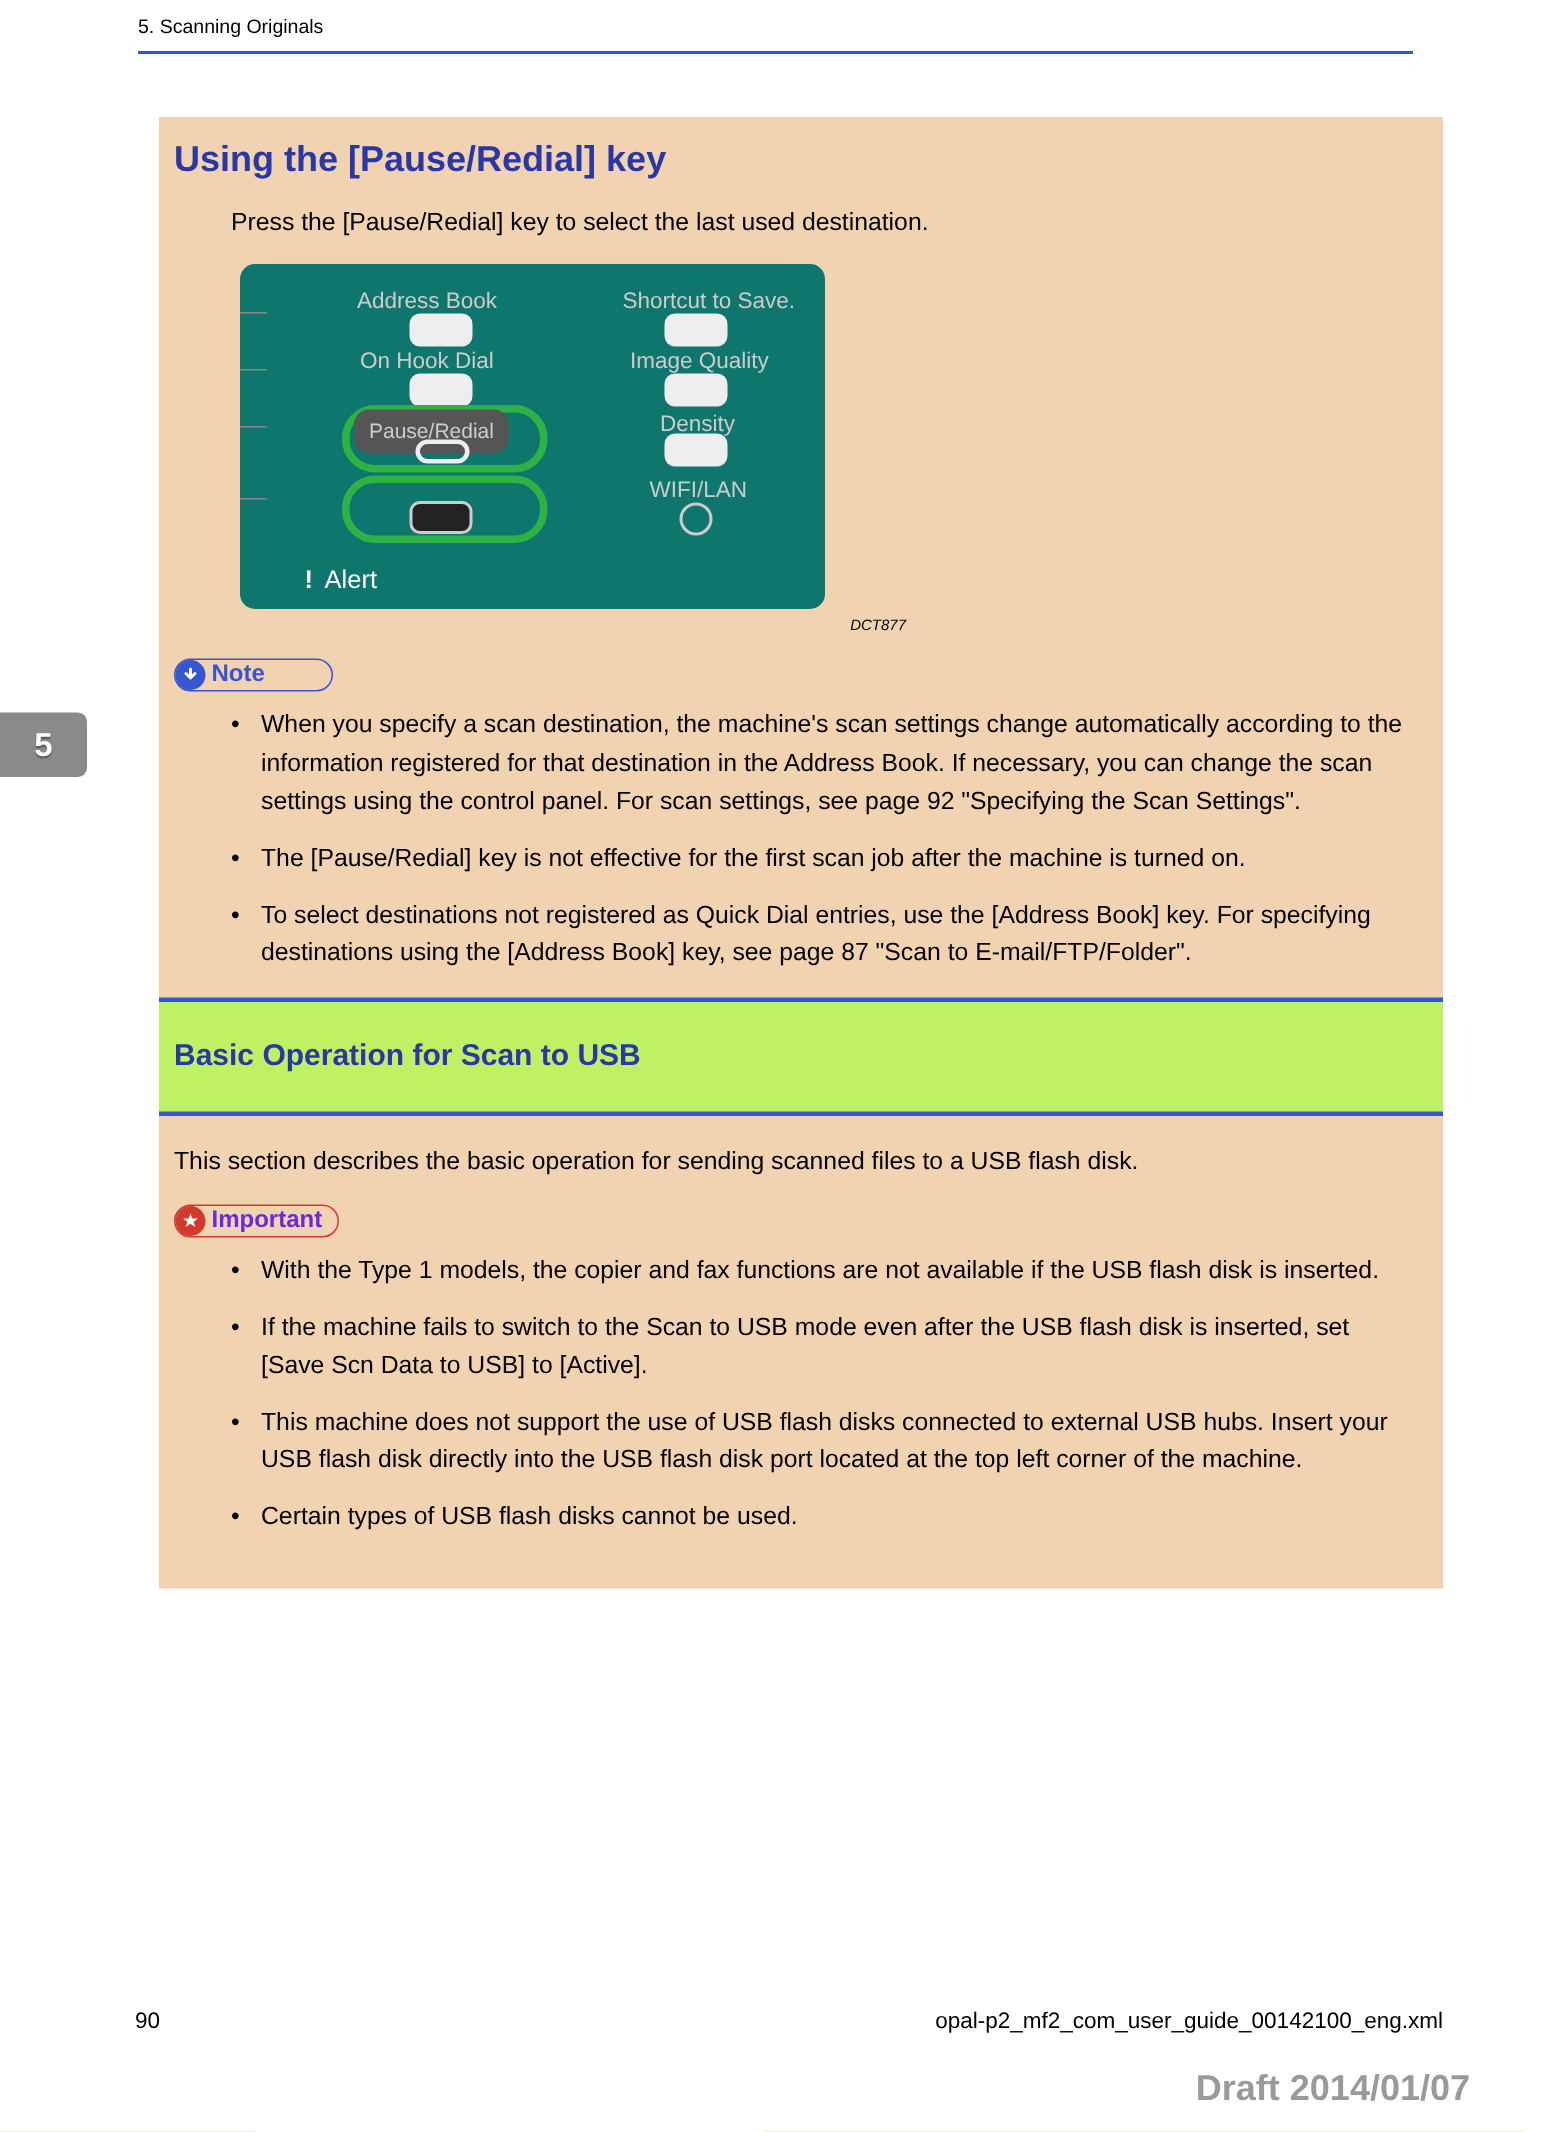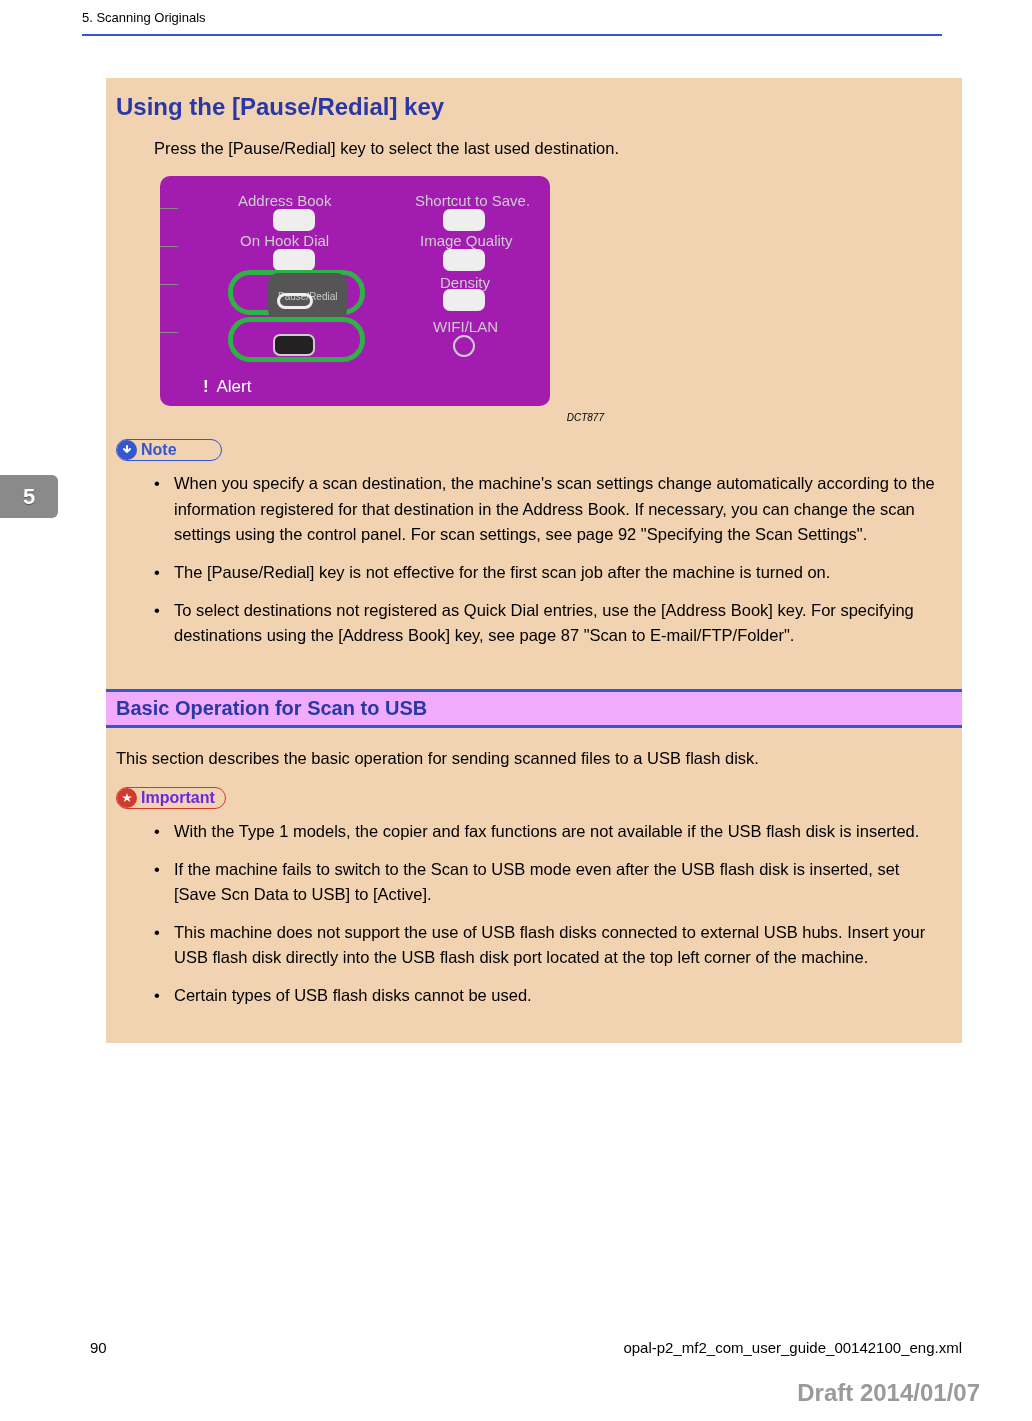--- a/index.html
+++ b/index.html
@@ -9,21 +9,21 @@
       line-height: 1.55;
       color: #000;
       width: 1032px;
       height: 1421px;
       position: relative;
       background: #fff;
     }
     .page-header {
       position: absolute;
       top: 8px;
-      left: 82px;
+      left: 92px;
       right: 90px;
       font-size: 13px;
       padding-bottom: 6px;
       border-bottom: 2px solid #3456d1;
     }
     .tab-5 {
       position: absolute;
       left: 0;
       top: 475px;
       width: 58px;
@@ -53,21 +53,21 @@
       padding: 10px 10px 7px 10px;
     }
     .body-text {
       padding: 4px 16px 8px 48px;
       font-weight: 300;
     }
     .panel-illustration {
       margin: 6px 0 2px 54px;
       width: 390px;
       height: 230px;
-      background: #a21caf;
+      background: #0f766e;
       border-radius: 10px;
       position: relative;
       color: #ddd;
       font-family: Arial, sans-serif;
     }
     .panel-label {
       position: absolute;
       font-size: 15px;
       color: #ccc;
       white-space: nowrap;
@@ -179,26 +179,25 @@
       position: absolute;
       left: 0;
       top: 0;
     }
     ul.doc-list.bold > li {
       font-weight: 500;
     }
     .section-heading {
       border-top: 3px solid #3456d1;
       border-bottom: 3px solid #3456d1;
-      background: #f0abfc;
-      padding: 1px 10px;
+      background: #bef264;
+      padding: 21px 10px;
       color: #2938a6;
       font-weight: bold;
       font-size: 20px;
-      margin-top: 24px;
     }
     .footer {
       position: absolute;
       bottom: 62px;
       left: 90px;
       right: 70px;
       display: flex;
       justify-content: space-between;
       font-size: 15px;
       font-weight: 300;
@@ -240,21 +239,21 @@
     <span class="panel-tick" style="top:108px;"></span>
     <span class="panel-tick" style="top:156px;"></span>
 
     <span class="panel-label" style="top:13px;left:78px;">Address Book</span>
     <span class="btn-rect" style="top:33px;left:113px;"></span>
 
     <span class="panel-label" style="top:53px;left:80px;">On Hook Dial</span>
     <span class="btn-rect" style="top:73px;left:113px;"></span>
 
     <span class="highlight-ring" style="top:94px;left:68px;width:137px;height:45px;"></span>
-    <span class="panel-label" style="top:97px;left:108px;font-size:10px;background:#555;border-radius:10px;padding:16px 10px;">Pause/Redial</span>
+    <span class="panel-label" style="top:97px;left:76px;font-size:14px;background:#555;border-radius:10px;padding:4px 10px;">Pause/Redial</span>
     <span style="position:absolute;top:117px;left:117px;width:36px;height:16px;border:3px solid #eee;border-radius:8px;"></span>
 
     <span class="highlight-ring" style="top:141px;left:68px;width:137px;height:45px;border-color:#2eb245;"></span>
     <span class="btn-rect-dark" style="top:158px;left:113px;border:2px solid #ccc;"></span>
 
     <span class="panel-label" style="top:13px;left:255px;">Shortcut to Save.</span>
     <span class="btn-rect" style="top:33px;left:283px;"></span>
 
     <span class="panel-label" style="top:53px;left:260px;">Image Quality</span>
     <span class="btn-rect" style="top:73px;left:283px;"></span>

